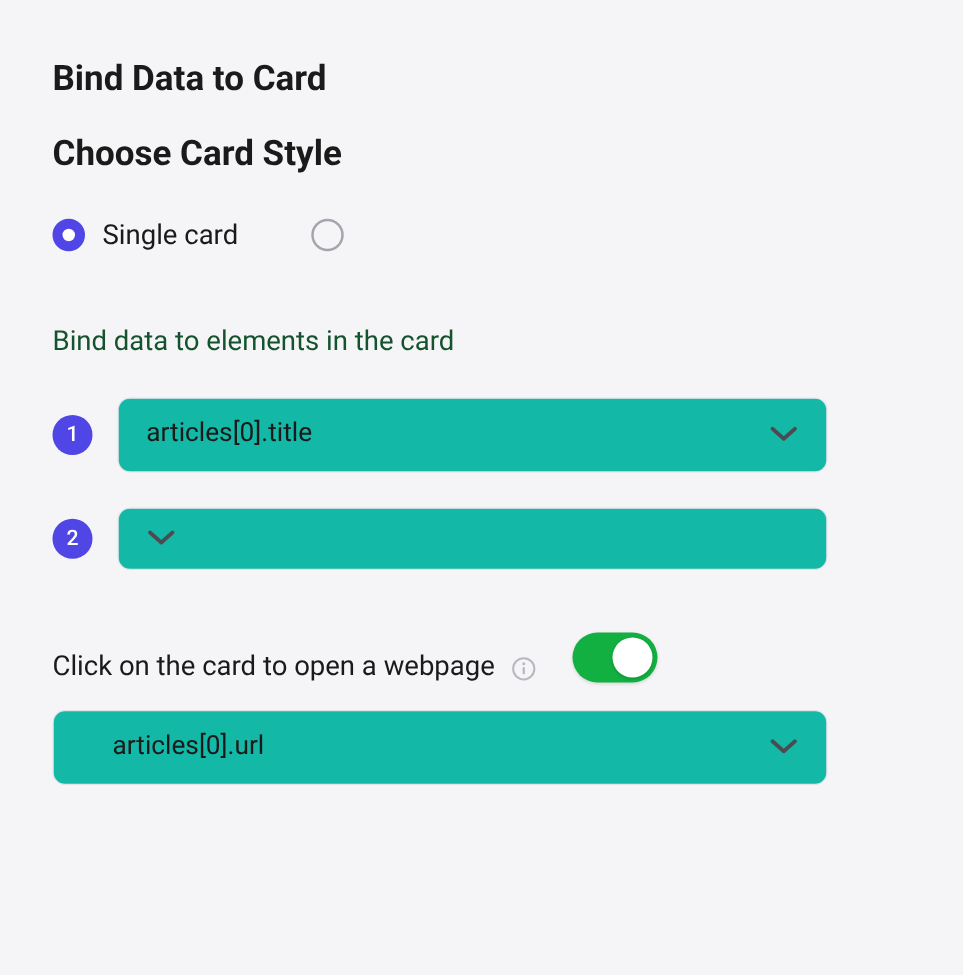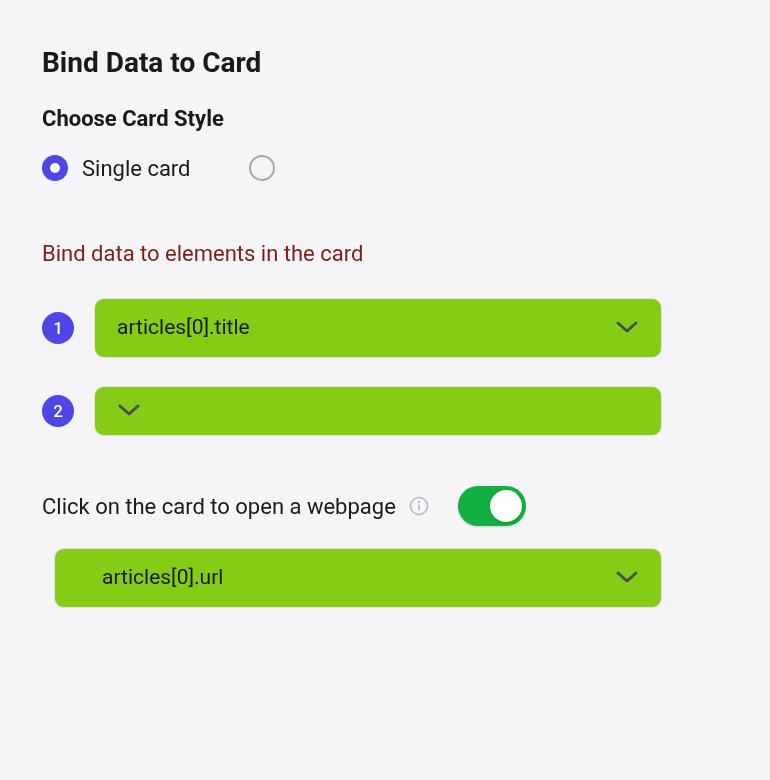--- a/index.html
+++ b/index.html
@@ -17,24 +17,24 @@
     }
 
     .page-title {
       font-size: 28px;
       font-weight: 700;
       color: #1a1a1a;
       margin-bottom: 27px;
     }
 
     .section-title {
-      font-size: 22px;
+      font-size: 28px;
       font-weight: 700;
       color: #1a1a1a;
-      margin-bottom: 24px;
+      margin-bottom: 36px;
     }
 
     .radio-row {
       display: flex;
       align-items: center;
       gap: 58px;
       margin-bottom: 60px;
     }
 
     .radio-option {
@@ -72,21 +72,21 @@
 
     .radio-label {
       font-size: 22px;
       font-weight: 400;
       color: #1a1a1a;
     }
 
     .section-subtitle {
       font-size: 22px;
       font-weight: 400;
-      color: #7f1d1d;
+      color: #14532d;
       margin-bottom: 32px;
     }
 
     .field-row {
       display: flex;
       align-items: center;
       gap: 20px;
       margin-bottom: 28px;
     }
 
@@ -99,21 +99,21 @@
       display: flex;
       align-items: center;
       justify-content: center;
       font-size: 17px;
       font-weight: 500;
       flex-shrink: 0;
     }
 
     .dropdown {
       flex: 1;
-      background: #84cc16;
+      background: #14b8a6;
       border: 1px solid #e3e3e6;
       border-radius: 10px;
       padding: 16px 22px 18px 22px;
       display: flex;
       align-items: center;
       justify-content: space-between;
       cursor: pointer;
     }
 
     .dropdown-value {
@@ -135,21 +135,21 @@
     .chevron svg path {
       stroke: #4b4b52;
       stroke-width: 3;
       fill: none;
       stroke-linecap: round;
       stroke-linejoin: round;
     }
 
     .toggle-row {
       display: flex;
-      align-items: center;
+      align-items: flex-end;
       gap: 12px;
       margin-top: 50px;
       margin-bottom: 22px;
     }
 
     .toggle-label {
       font-size: 22px;
       color: #1a1a1a;
       font-weight: 400;
     }
@@ -189,21 +189,21 @@
       background: #ffffff;
       border-radius: 50%;
       box-shadow: 0 1px 3px rgba(0,0,0,0.2);
     }
 
     .url-dropdown-wrap {
       display: flex;
     }
 
     .url-dropdown-wrap .dropdown {
-      margin-left: 12px;
+      margin-left: 0;
       padding-left: 47px;
     }
 
     .bindings-block {
       max-width: 620px;
     }
     .fields-wrap {
       max-width: 620px;
     }
   </style>

